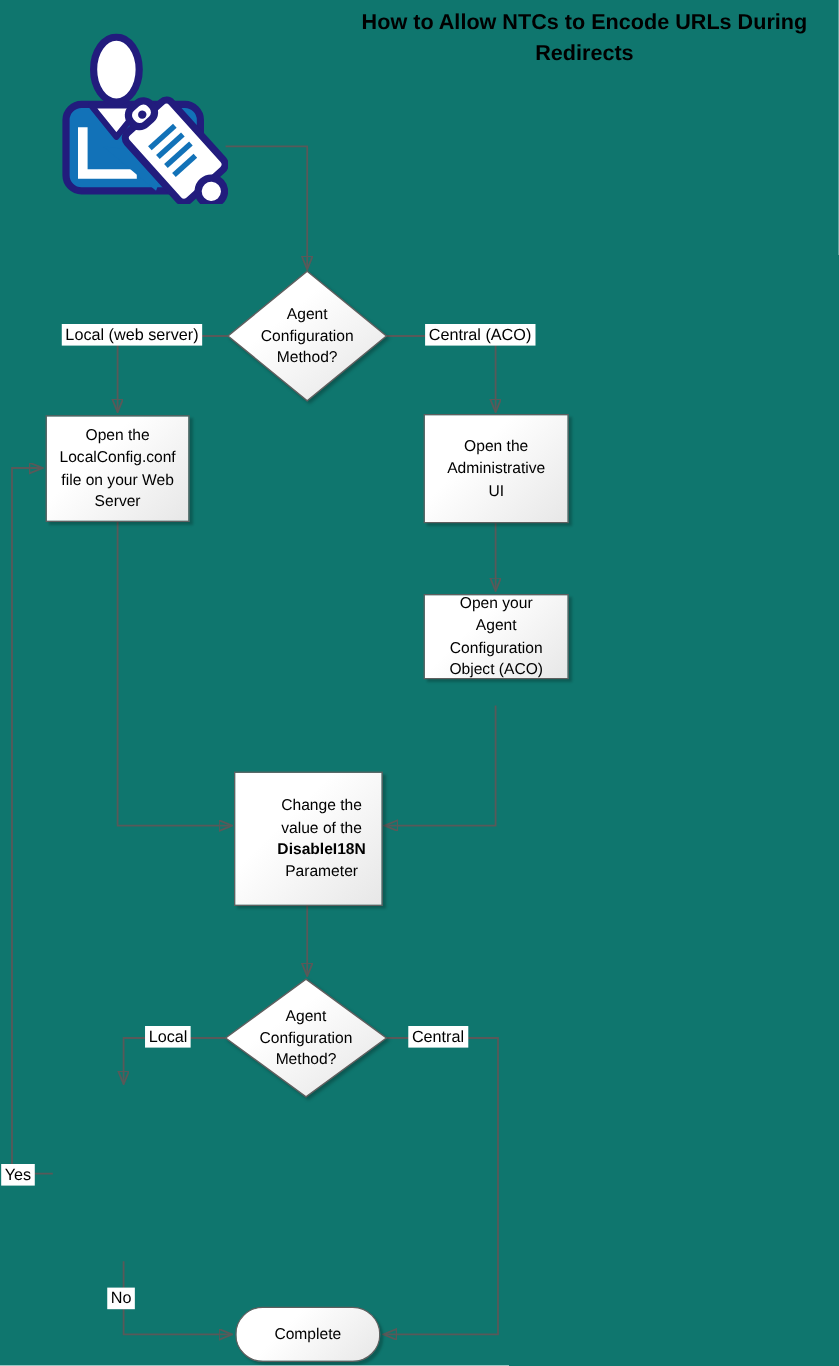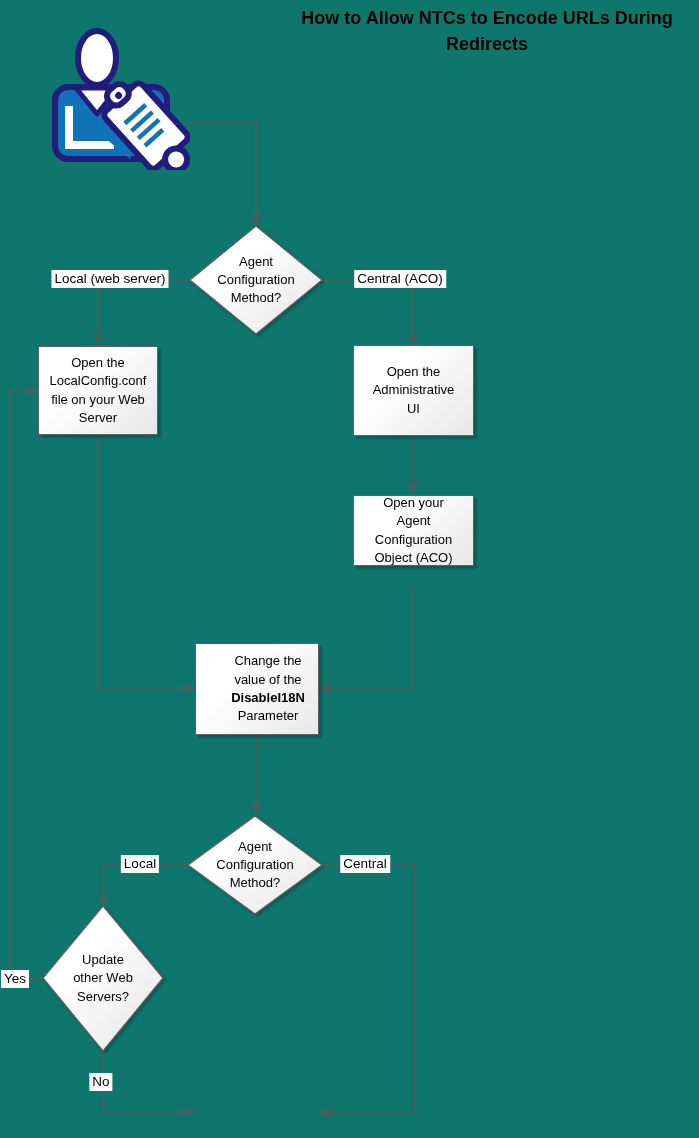--- a/index.html
+++ b/index.html
@@ -23,21 +23,21 @@
     z-index:2;box-sizing:border-box;
     background:linear-gradient(135deg,#ffffff 35%,#e7e7e7 100%);
     border:1.2px solid #5f5f5f;
     box-shadow:2.5px 2.5px 2px rgba(0,0,0,0.22);
     display:flex;align-items:center;justify-content:center;
     text-align:center;font-size:13px;line-height:1.42;
   }
   .box-local{left:38px;top:346px;width:120px;height:89px;}
   .box-adminui{left:353px;top:345px;width:121px;height:91px;}
   .box-aco{left:353px;top:495px;width:121px;height:71px;}
-  .box-change{left:195px;top:643px;width:124px;height:92px;flex-direction:column;padding-left:22px;}
+  .box-change{left:195px;top:643px;width:124px;height:112px;flex-direction:column;padding-left:22px;}
   .terminator{left:196px;top:1089px;width:121px;height:46px;border-radius:23px;}
 
   .diamond-wrap{z-index:2;}
   .diamond-wrap svg{position:absolute;left:0;top:0;overflow:visible;}
   .diamond-text{
     position:absolute;left:0;top:0;width:100%;height:100%;
     display:flex;align-items:center;justify-content:center;
     text-align:center;font-size:13px;line-height:1.4;white-space:pre-line;
   }
   .d1{left:188px;top:224px;width:136px;height:112px;}
@@ -160,35 +160,22 @@
             <stop offset="1" stop-color="#e4e4e4"></stop>
         </linearGradient>
       </defs>
       <polygon points="69,2 136,51 69,100 2,51" fill="url(#g2)" stroke="#5f5f5f" stroke-width="1.2" style="filter:drop-shadow(2.5px 2.5px 1.5px rgba(0,0,0,0.25));"></polygon>
     </svg>
     <div class="diamond-text">Agent
 Configuration
 Method?</div>
   </div>
 
-  <div class="abs diamond-wrap d3">
-    <svg width="124" height="149">
-      <defs>
-        <linearGradient id="g3" x1="0" y1="0" x2="1" y2="1">
-          <stop offset="0.35" stop-color="#ffffff"></stop>
-            <stop offset="1" stop-color="#e4e4e4"></stop>
-        </linearGradient>
-      </defs>
-      <polygon points="62,2 122,74 62,147 2,74" fill="url(#g3)" stroke="#5f5f5f" stroke-width="1.2" style="filter:drop-shadow(2.5px 2.5px 1.5px rgba(0,0,0,0.25));"></polygon>
-    </svg>
-    <div class="diamond-text">Update
-other Web
-Servers?</div>
-  </div>
 
+  <div class="abs shape terminator">Complete</div>
 
   <div class="abs edge-label lbl-localweb">Local (web server)</div>
   <div class="abs edge-label lbl-centralaco">Central (ACO)</div>
   <div class="abs edge-label lbl-local">Local</div>
   <div class="abs edge-label lbl-central">Central</div>
   <div class="abs edge-label lbl-yes">Yes</div>
   <div class="abs edge-label lbl-no">No</div>
 
 </div>
 

